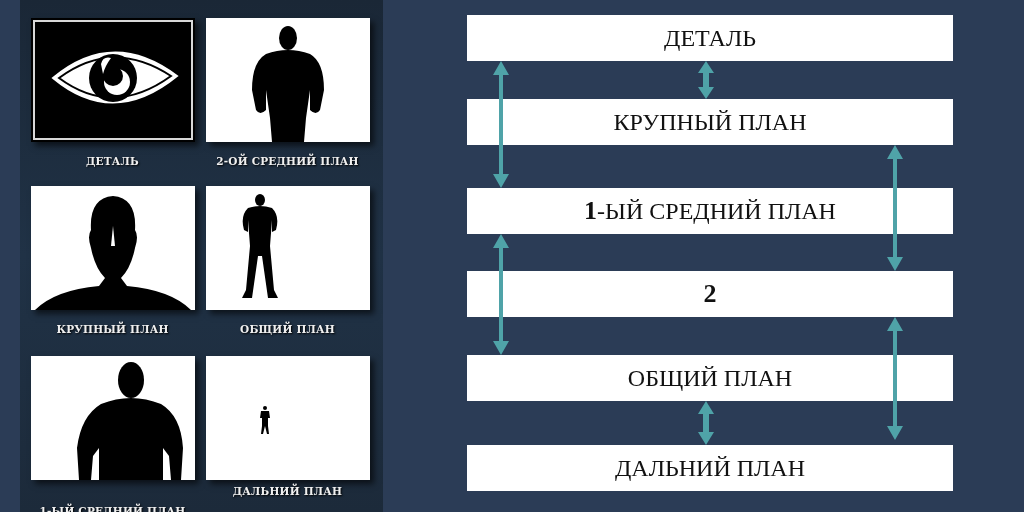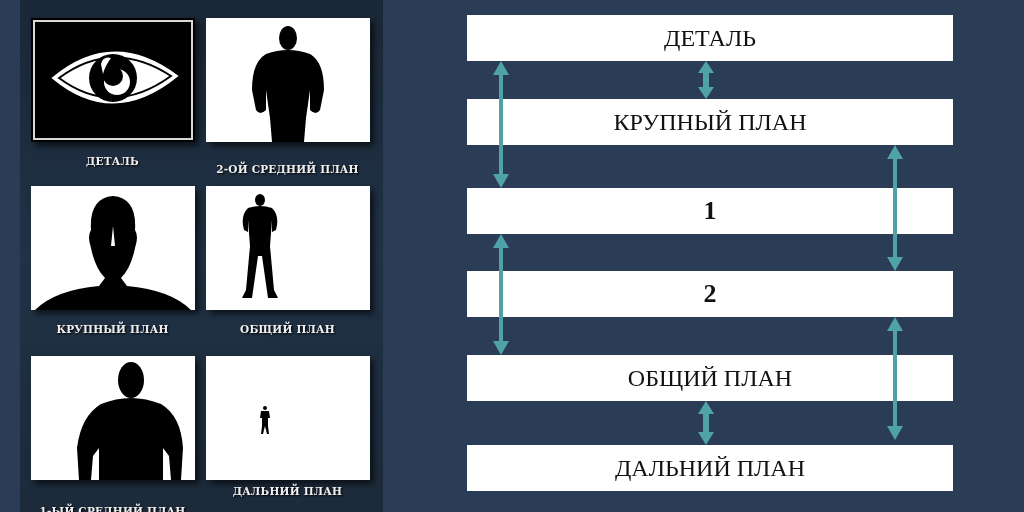--- a/index.html
+++ b/index.html
@@ -31,21 +31,21 @@
   </svg>
 </div>
 <div class="tile-label" style="left:25px;top:155px;">ДЕТАЛЬ</div>
 
 <div class="tile" style="left:206px;top:18px;">
   <svg viewBox="0 0 164 124">
     <ellipse cx="82" cy="20" rx="9" ry="12" fill="#000"></ellipse>
     <path d="M60 36 Q82 28 104 36 Q118 44 118 72 L114 92 Q110 98 104 92 L104 72 L100 100 L98 124 L66 124 L64 100 L60 72 L60 92 Q54 98 50 92 L46 72 Q46 44 60 36 Z" fill="#000"></path>
   </svg>
 </div>
-<div class="tile-label" style="left:200px;top:163px;">2-ОЙ СРЕДНИЙ ПЛАН</div>
+<div class="tile-label" style="left:200px;top:155px;">2-ОЙ СРЕДНИЙ ПЛАН</div>
 
 <div class="tile" style="left:31px;top:186px;">
   <svg viewBox="0 0 164 124">
     <path d="M60 44 Q58 12 82 10 Q106 12 104 44 Q108 50 104 62 Q100 82 90 92 L96 100 Q140 104 160 124 L4 124 Q24 104 68 100 L74 92 Q64 82 60 62 Q56 50 60 44 Z" fill="#000"></path>
     <path d="M82 40 L84 60 L80 60 Z" fill="#fff"></path>
   </svg>
 </div>
 <div class="tile-label" style="left:25px;top:323px;">КРУПНЫЙ  ПЛАН</div>
 
 <div class="tile" style="left:206px;top:186px;">
@@ -75,20 +75,21 @@
 <div class="box" style="top:15px;">
     <b></b>
     <span>ДЕТАЛЬ</span>
   </div>
 <div class="box" style="top:99px;">
     <b></b>
     <span>КРУПНЫЙ ПЛАН</span>
   </div>
 <div class="box" style="top:188px;">
     <b>1</b>
+    <span>-ЫЙ СРЕДНИЙ ПЛАН</span>
   </div>
 <div class="box" style="top:271px;">
     <b>2</b>
   </div>
 <div class="box" style="top:355px;">
     <b></b>
     <span>ОБЩИЙ ПЛАН</span>
   </div>
 <div class="box" style="top:445px;">
     <b></b>

